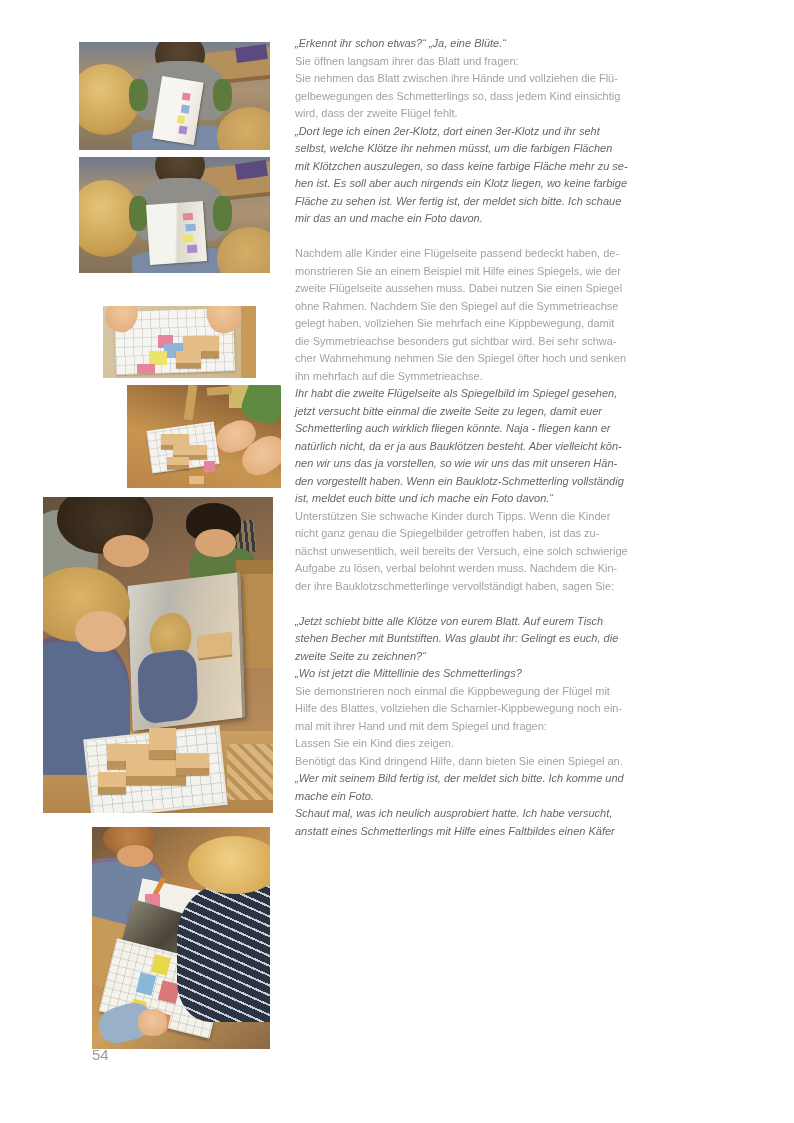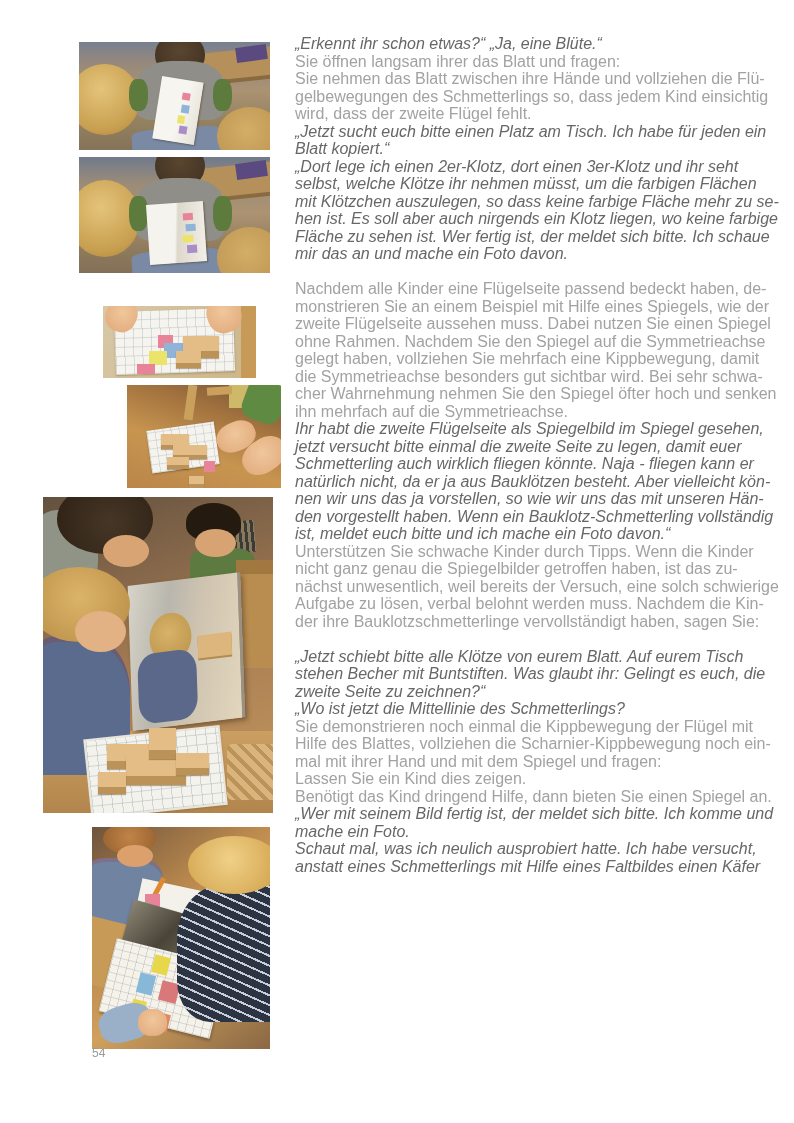--- a/index.html
+++ b/index.html
@@ -1,27 +1,27 @@
 <!DOCTYPE html>
 <html><head>
 <meta charset="utf-8">
 <style>
   html,body{margin:0;padding:0;background:#e8e8e8;}
   .page{position:relative;width:794px;height:1123px;background:#ffffff;margin:0 auto;
         font-family:"Liberation Sans", sans-serif;overflow:hidden;}
 
   
   .text-column{position:absolute;left:295px;top:35px;width:475px;
-               font-size:16px;line-height:17.5px;white-space:nowrap;}
+               font-size:11px;line-height:17.5px;white-space:nowrap;}
   .block{margin:0;}
   .block.normal{color:#a2a2a2;font-style:normal;}
   .block.quote{color:#676767;font-style:italic;}
   .block.spacer{height:17.5px;}
 
-  .page-number{position:absolute;left:92px;top:1046px;font-size:12px;color:#9a9a9a;}
+  .page-number{position:absolute;left:92px;top:1046px;font-size:15px;color:#9a9a9a;}
 
   
   .photo{position:absolute;overflow:hidden;background:#bd9a6a;}
   .photo *{position:absolute;}
 
   .p1{left:79px;top:42px;width:191px;height:108px;
       background:linear-gradient(180deg,#76markdown 0,#000 0);
       background:linear-gradient(180deg,#77808f 0%,#97897a 20%,#ab9273 45%,#93805f 75%,#85735a 100%);}
   .p2{left:79px;top:157px;width:191px;height:116px;
       background:linear-gradient(180deg,#6f7a8c 0%,#9a8b78 22%,#ad9372 48%,#8f7c5e 78%,#826f56 100%);}
@@ -264,21 +264,20 @@
     <div class="arm6"></div>
     <div class="hand hand6"></div>
     <div class="boy6b-shirt"></div>
     <div class="boy6b-hair"></div>
   </div>
 
   <div class="text-column">
       <div class="block quote">„Erkennt ihr schon etwas?“ „Ja, eine Blüte.“</div>
       <div class="block normal">Sie öffnen langsam ihrer das Blatt und fragen:</div>
       <div class="block normal">Sie nehmen das Blatt zwischen ihre Hände und vollziehen die Flü-<br>gelbewegungen des Schmetterlings so, dass jedem Kind einsichtig<br>wird, dass der zweite Flügel fehlt.</div>
-      <div class="block quote">„Jetzt sucht euch bitte einen Platz am Tisch. Ich habe für jeden ein<br>Blatt kopiert.“</div>
       <div class="block quote">„Dort lege ich einen 2er-Klotz, dort einen 3er-Klotz und ihr seht<br>selbst, welche Klötze ihr nehmen müsst, um die farbigen Flächen<br>mit Klötzchen auszulegen, so dass keine farbige Fläche mehr zu se-<br>hen ist. Es soll aber auch nirgends ein Klotz liegen, wo keine farbige<br>Fläche zu sehen ist. Wer fertig ist, der meldet sich bitte. Ich schaue<br>mir das an und mache ein Foto davon.</div>
       <div class="block spacer"></div>
       <div class="block normal">Nachdem alle Kinder eine Flügelseite passend bedeckt haben, de-<br>monstrieren Sie an einem Beispiel mit Hilfe eines Spiegels, wie der<br>zweite Flügelseite aussehen muss. Dabei nutzen Sie einen Spiegel<br>ohne Rahmen. Nachdem Sie den Spiegel auf die Symmetrieachse<br>gelegt haben, vollziehen Sie mehrfach eine Kippbewegung, damit<br>die Symmetrieachse besonders gut sichtbar wird. Bei sehr schwa-<br>cher Wahrnehmung nehmen Sie den Spiegel öfter hoch und senken<br>ihn mehrfach auf die Symmetrieachse.</div>
       <div class="block quote">Ihr habt die zweite Flügelseite als Spiegelbild im Spiegel gesehen,<br>jetzt versucht bitte einmal die zweite Seite zu legen, damit euer<br>Schmetterling auch wirklich fliegen könnte. Naja - fliegen kann er<br>natürlich nicht, da er ja aus Bauklötzen besteht. Aber vielleicht kön-<br>nen wir uns das ja vorstellen, so wie wir uns das mit unseren Hän-<br>den vorgestellt haben. Wenn ein Bauklotz-Schmetterling vollständig<br>ist, meldet euch bitte und ich mache ein Foto davon.“</div>
       <div class="block normal">Unterstützen Sie schwache Kinder durch Tipps. Wenn die Kinder<br>nicht ganz genau die Spiegelbilder getroffen haben, ist das zu-<br>nächst unwesentlich, weil bereits der Versuch, eine solch schwierige<br>Aufgabe zu lösen, verbal belohnt werden muss. Nachdem die Kin-<br>der ihre Bauklotzschmetterlinge vervollständigt haben, sagen Sie:</div>
       <div class="block spacer"></div>
       <div class="block quote">„Jetzt schiebt bitte alle Klötze von eurem Blatt. Auf eurem Tisch<br>stehen Becher mit Buntstiften. Was glaubt ihr: Gelingt es euch, die<br>zweite Seite zu zeichnen?“</div>
       <div class="block quote">„Wo ist jetzt die Mittellinie des Schmetterlings?</div>
       <div class="block normal">Sie demonstrieren noch einmal die Kippbewegung der Flügel mit<br>Hilfe des Blattes, vollziehen die Scharnier-Kippbewegung noch ein-<br>mal mit ihrer Hand und mit dem Spiegel und fragen:</div>
       <div class="block normal">Lassen Sie ein Kind dies zeigen.<br>Benötigt das Kind dringend Hilfe, dann bieten Sie einen Spiegel an.</div>

